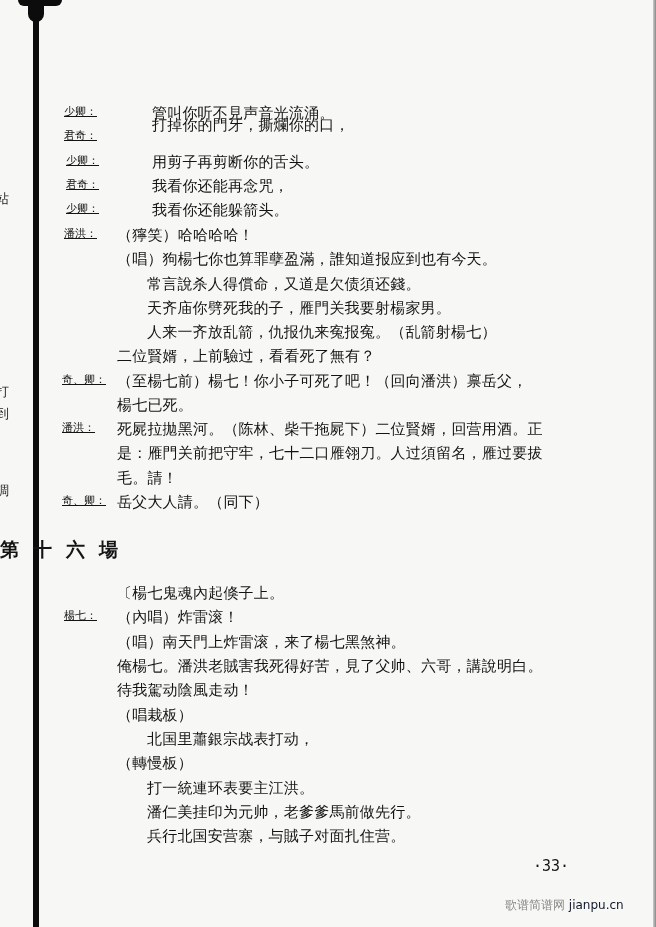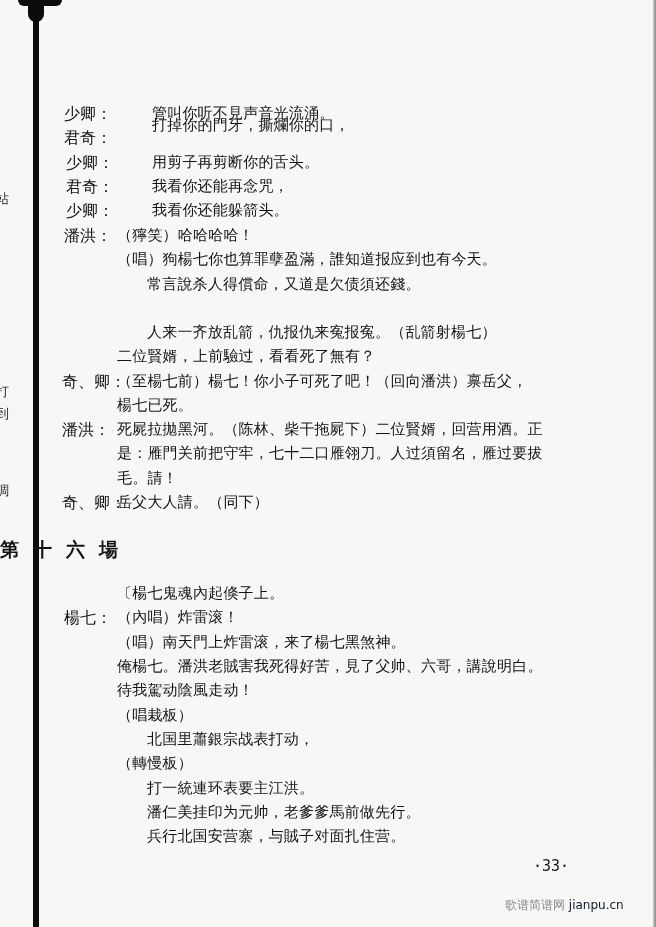--- a/index.html
+++ b/index.html
@@ -26,21 +26,21 @@
       position: absolute; left: 0; font-size: 13px; color: #222;
       width: 14px; overflow: hidden; text-indent: -4px;
     }
     .right-edge {
       position: absolute; right: 0; top: 0; width: 3px; height: 927px;
       background: linear-gradient(to right, #ccc, #888);
     }
     .line {
       position: absolute; font-size: 15px; white-space: nowrap; letter-spacing: 0.2px;
     }
-    .speaker { position: absolute; font-size: 16px; white-space: nowrap; }
+    .speaker { position: absolute; font-size: 11px; white-space: nowrap; text-decoration: underline; }
     .scene-title {
       position: absolute; top: 537px; left: 0; width: 656px; 
       font-size: 19px; font-weight: bold; letter-spacing: 14px;
       font-family: "DejaVu Sans", "Liberation Sans", sans-serif;
     }
     .page-number {
       position: absolute; left: 533px; top: 857px; font-size: 15px;
       font-family: "DejaVu Sans Mono", monospace;
     }
     .watermark {
@@ -77,20 +77,21 @@
   <span class="line" style="left:152px;top:177px">我看你还能再念咒，</span>
 
   <span class="speaker" style="left:66px;top:201px">少卿：</span>
   <span class="line" style="left:152px;top:201px">我看你还能躲箭头。</span>
 
   <span class="speaker" style="left:64px;top:226px">潘洪：</span>
   <span class="line" style="left:117px;top:226px">（獰笑）哈哈哈哈！</span>
 
   <span class="line" style="left:117px;top:250px">（唱）狗楊七你也算罪孽盈滿，誰知道报应到也有今天。</span>
   <span class="line" style="left:147px;top:275px">常言說杀人得償命，又道是欠债須还錢。</span>
+  <span class="line" style="left:147px;top:299px">天齐庙你劈死我的子，雁門关我要射楊家男。</span>
   <span class="line" style="left:147px;top:323px">人来一齐放乱箭，仇报仇来寃报寃。（乱箭射楊七）</span>
   <span class="line" style="left:117px;top:347px">二位賢婿，上前驗过，看看死了無有？</span>
 
   <span class="speaker" style="left:62px;top:372px">奇、卿：</span>
   <span class="line" style="left:117px;top:372px">（至楊七前）楊七！你小子可死了吧！（回向潘洪）禀岳父，</span>
   <span class="line" style="left:117px;top:396px">楊七已死。</span>
 
   <span class="speaker" style="left:62px;top:420px">潘洪：</span>
   <span class="line" style="left:117px;top:420px">死屍拉拋黑河。（陈林、柴干拖屍下）二位賢婿，回营用酒。正</span>
   <span class="line" style="left:117px;top:444px">是：雁門关前把守牢，七十二口雁翎刀。人过須留名，雁过要拔</span>

